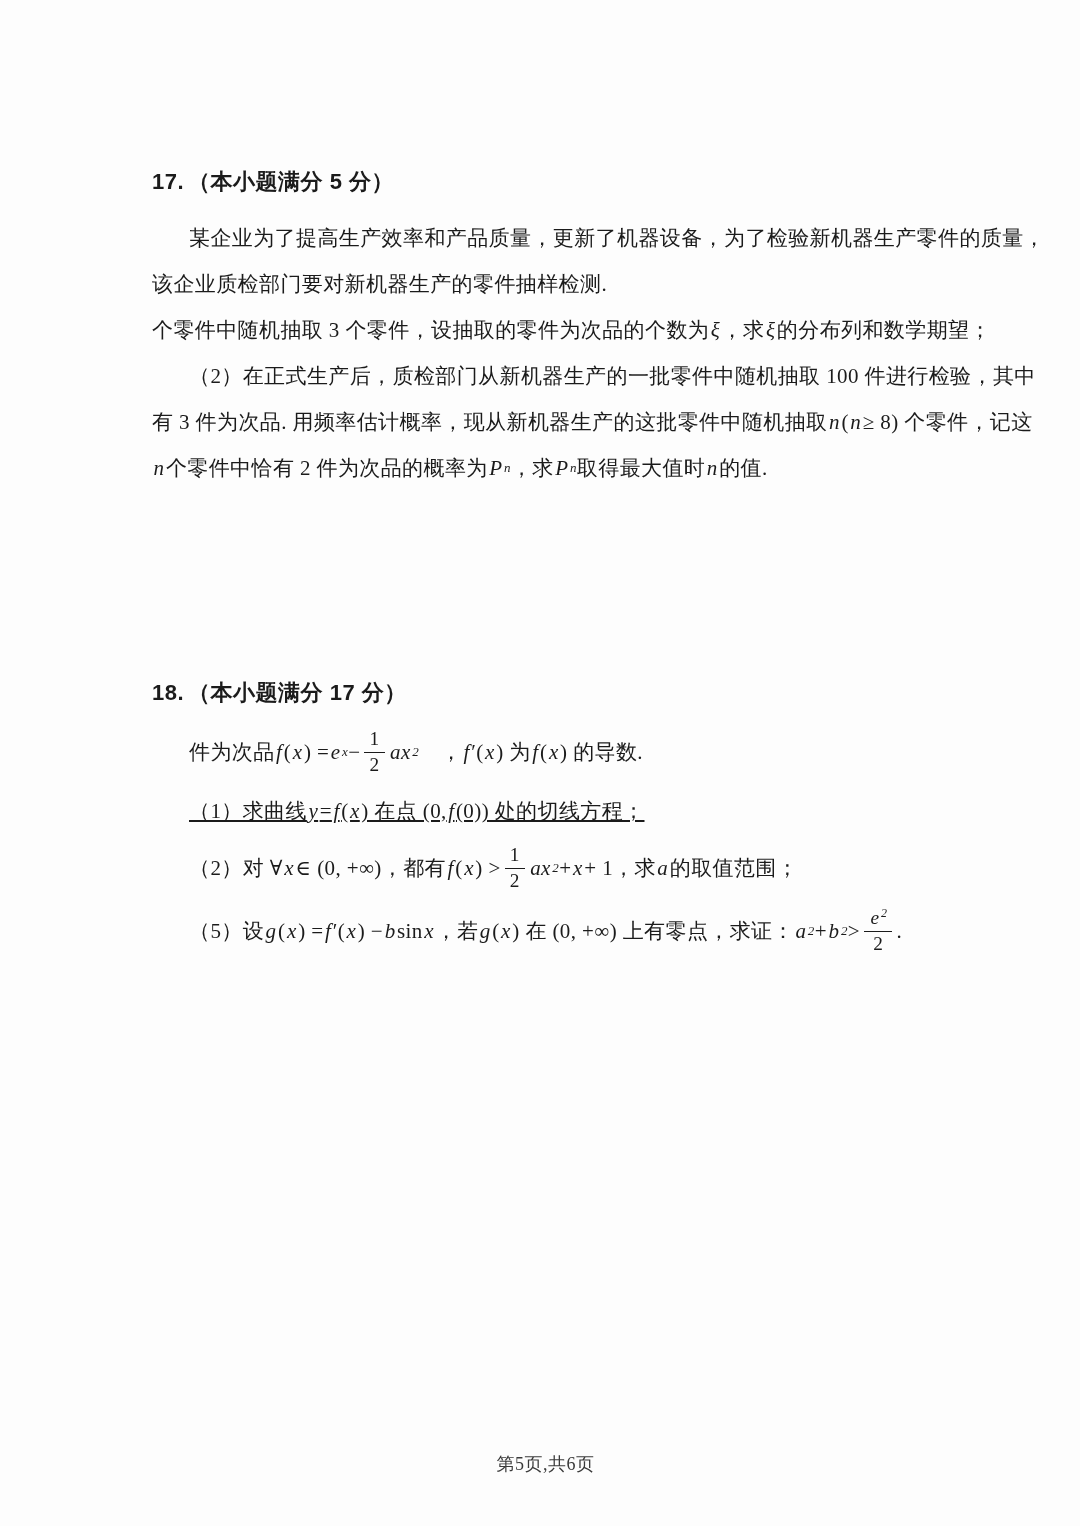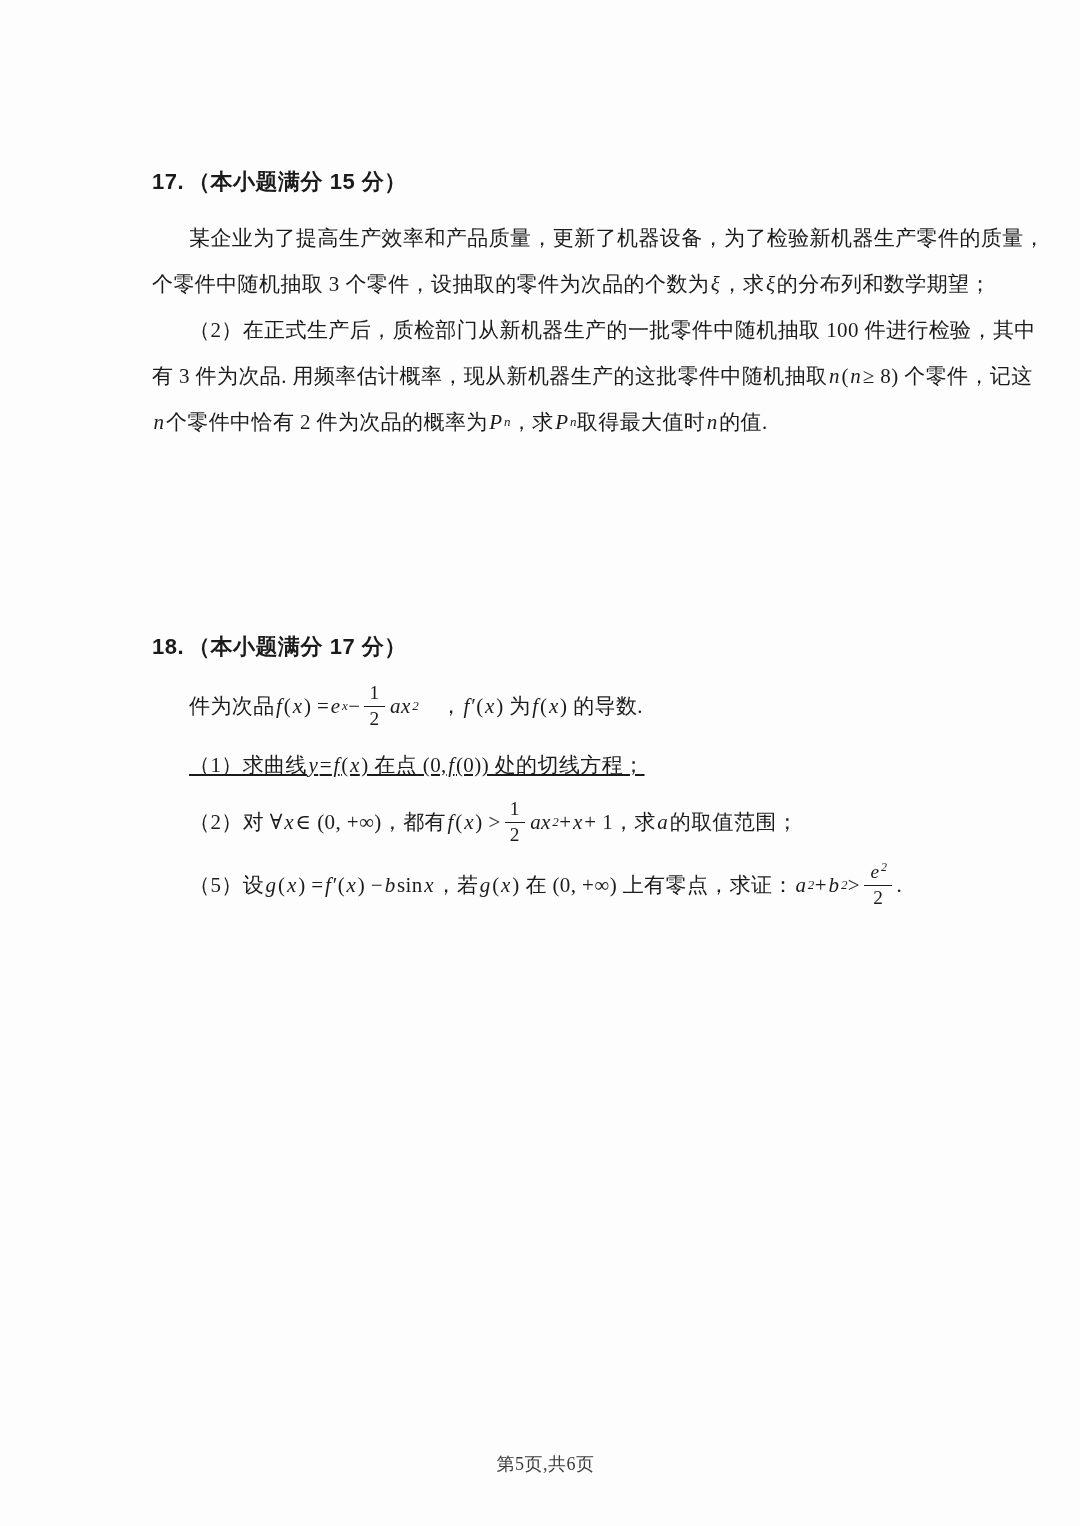--- a/index.html
+++ b/index.html
@@ -86,25 +86,28 @@
   }
 </style>
 </head>
 <body>
 
 <div class="page">
   <div class="content">
 
     <section class="question q17">
       <div class="q-heading">
-        <span class="q-num">17.</span><span class="q-title">（本小题满分 15 分）</span>
+        <span class="q-num">17.</span><span class="q-title">（本小题满分 5 分）</span>
       </div>
       <div class="q-body">
           <div class="q-line indent">
             <span>某企业为了提高生产效率和产品质量，更新了机器设备，为了检验新机器生产零件的质量，</span>
+          </div>
+          <div class="q-line">
+            <span>该企业质检部门要对新机器生产的零件抽样检测.</span>
           </div>
           <div class="q-line">
             <span>个零件中随机抽取 3 个零件，设抽取的零件为次品的个数为 </span>
             <span class="mv">ξ</span>
             <span>，求 </span>
             <span class="mv">ξ</span>
             <span> 的分布列和数学期望；</span>
           </div>
           <div class="q-line indent">
             <span>（2）在正式生产后，质检部门从新机器生产的一批零件中随机抽取 100 件进行检验，其中</span>

